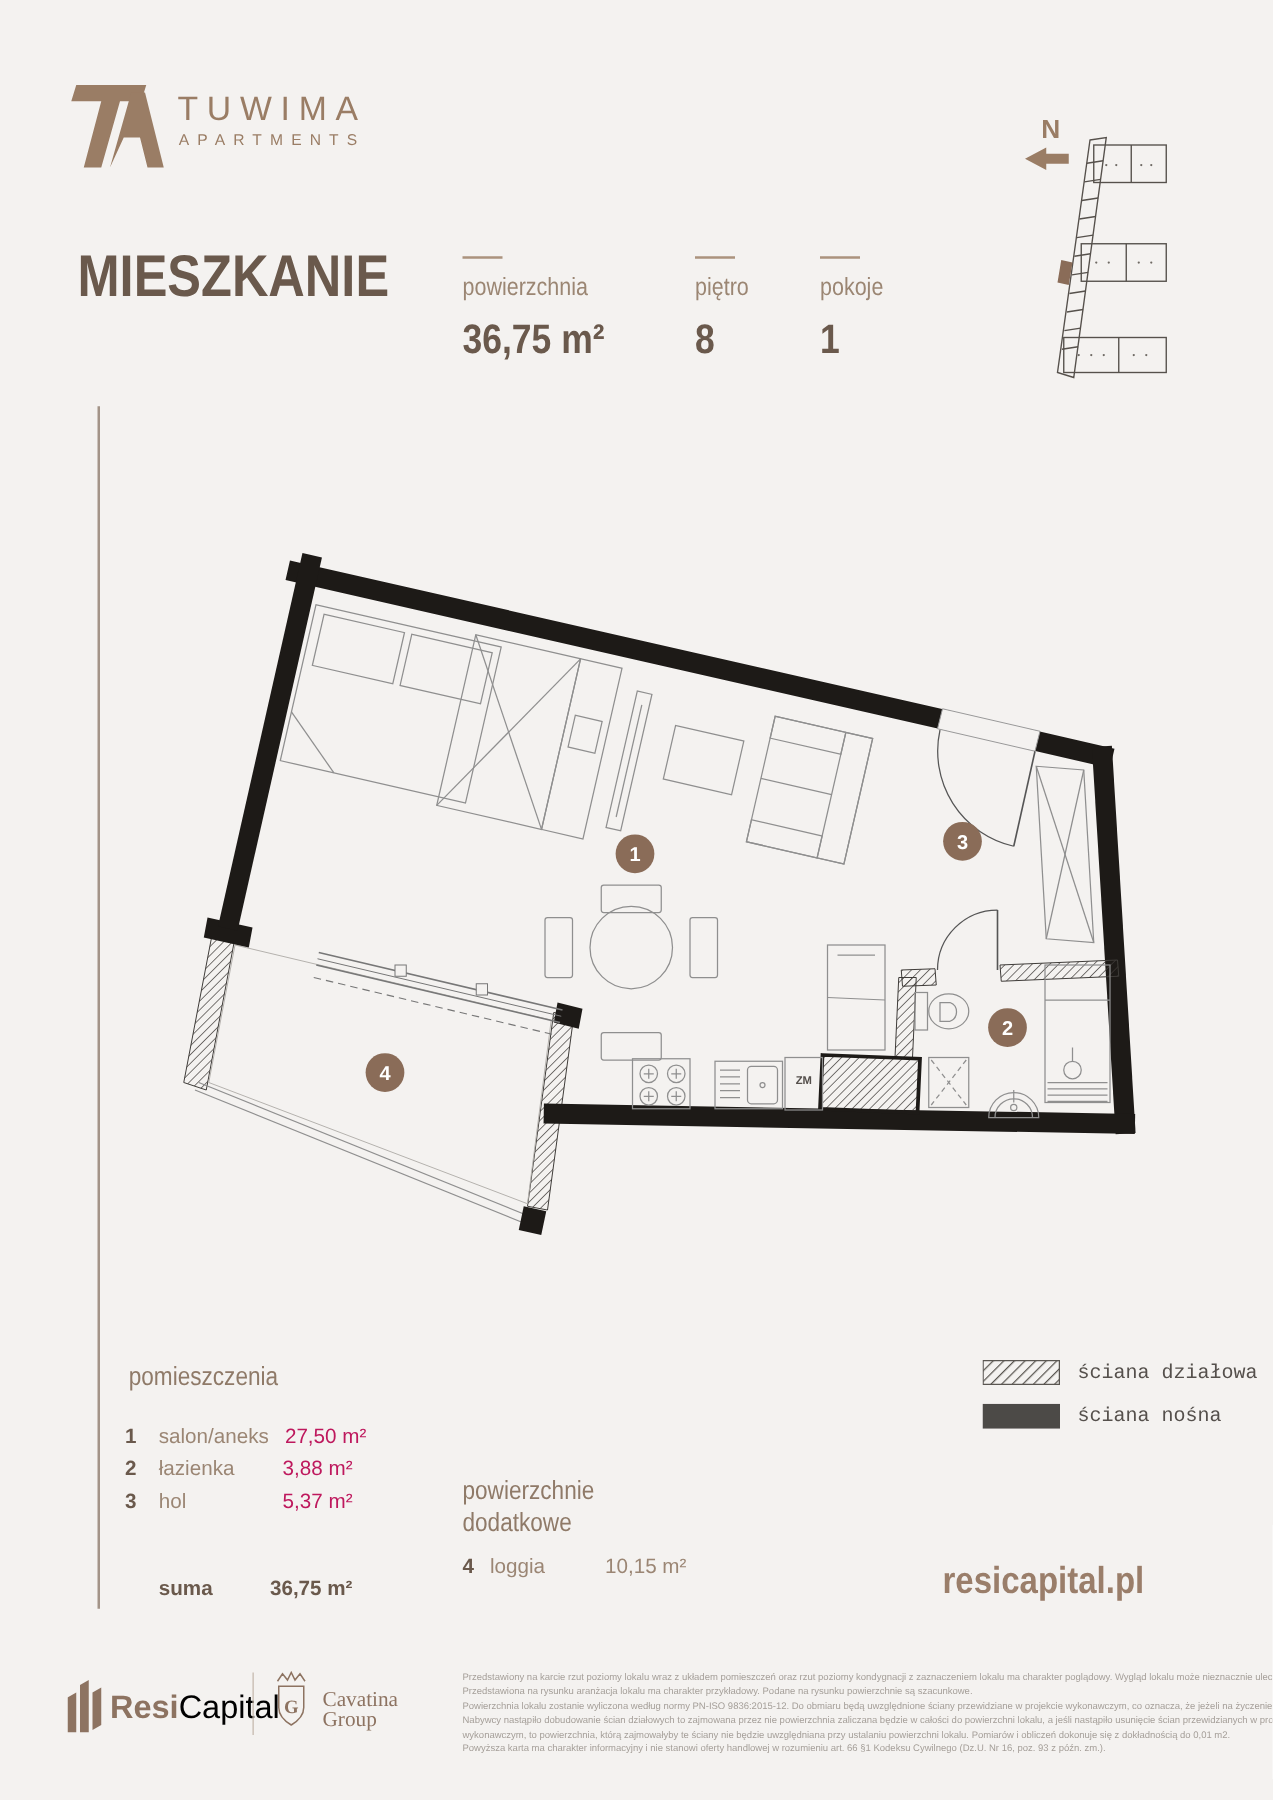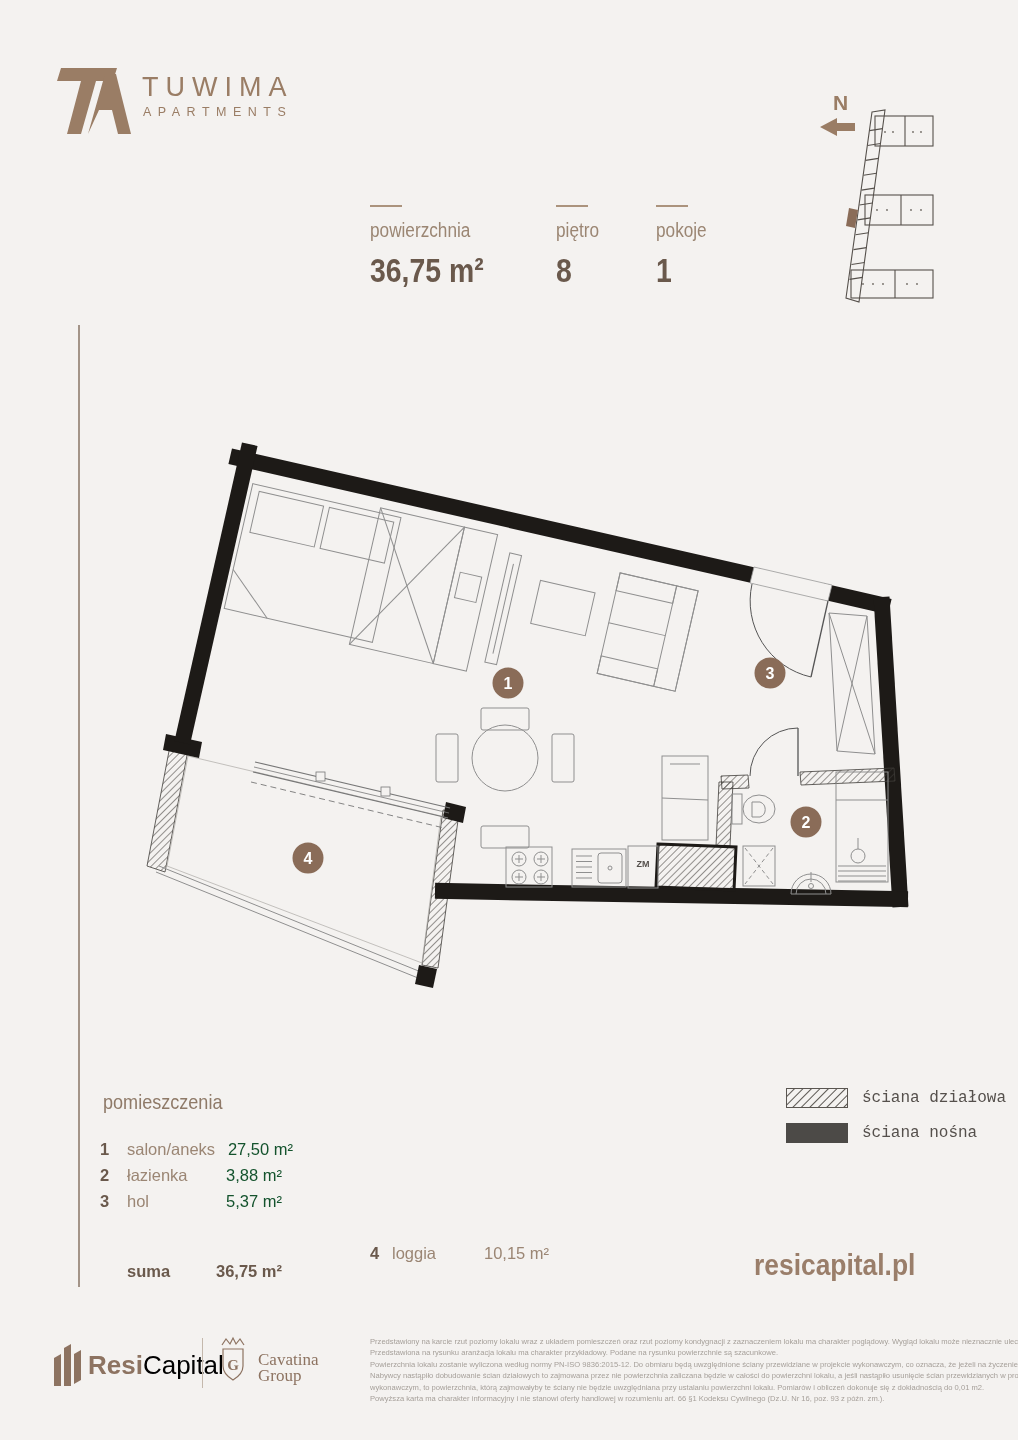--- a/index.html
+++ b/index.html
@@ -21,21 +21,21 @@
   .stat .lab{font-size:20px;color:#9b8673;margin-bottom:10px;}
   .stat .val{font-size:33px;font-weight:700;color:#6a594c;}
 
   .vrule{left:78px;top:325px;width:1.5px;height:962px;background:#a39488;}
 
   
   .tbl-head{font-size:21px;color:#8f7a68;}
   .row{display:grid;grid-template-columns:27px 1fr 78px;height:26px;align-items:center;font-size:16.5px;}
   .row .n{font-weight:700;color:#6a594c;}
   .row .nm{color:#9b8674;}
-  .row .ar{color:#14532d;text-align:right;white-space:nowrap;}
+  .row .ar{color:#be185d;text-align:right;white-space:nowrap;}
   .row.sum .nm,.row.sum .ar{font-weight:700;color:#6a594c;margin-top:28px;}
   .row2{display:grid;grid-template-columns:22px 92px auto;height:26px;align-items:center;font-size:16.5px;}
 
   .legend-row{display:flex;align-items:center;gap:14px;height:20px;margin-bottom:15px;}
   .legend-lab{font-size:16px;color:#55504c;font-family:Liberation Mono, monospace;}
 
   .site{font-size:30px;font-weight:700;color:#9a7e6a;}
 
   .resi-bold{font-size:26px;font-weight:700;color:#8d7361;}
   .resi-light{font-size:26px;font-weight:400;color:#000000;}
@@ -50,20 +50,21 @@
 
   <svg class="abs" style="left:55px;top:66px" width="80" height="70" viewBox="0 0 80 70">
     <polygon points="6,2 62,2 58,15 41,15 26,68 12,68 26,15 2,15" fill="#9a7d65"></polygon>
     <polygon points="33,68 50,8 61,8 76,68 63,68 57,44 44,44" fill="#9a7d65"></polygon>
     <rect x="46" y="48" width="9" height="9" fill="#f4f2f0"></rect>
   </svg>
   <div class="abs brand-name" style="left:142px;top:72px">TUWIMA</div>
   <div class="abs brand-sub" style="left:143px;top:105px">APARTMENTS</div>
 
   <div class="abs" style="left:62px;top:196px">
+    <div class="title1"><span class="cond">MIESZKANIE</span></div>
   </div>
 
   <div class="stat" style="left:370px">
     <div class="tick"></div>
     <div class="lab"><span class="cond">powierzchnia</span></div>
     <div class="val"><span class="cond">36,75 m²</span></div>
   </div>
   <div class="stat" style="left:556px">
     <div class="tick"></div>
     <div class="lab"><span class="cond">piętro</span></div>
@@ -279,20 +280,23 @@
       <span class="nm">hol</span>
       <span class="ar">5,37 m²</span>
     </div>
     <div class="row sum" style="margin-top:20px">
       <span class="n"></span>
       <span class="nm">suma</span>
       <span class="ar">36,75 m²</span>
     </div>
   </div>
 
+  <div class="abs tbl-head" style="left:370px;top:1180px;width:150px;line-height:26px">
+    <span class="cond" style="width:150px">powierzchnie dodatkowe</span>
+  </div>
   <div class="abs" style="left:370px;top:1240px;width:240px">
     <div class="row2">
       <span class="n" style="font-weight:700;color:#6a594c">4</span>
       <span class="nm" style="color:#9b8674">loggia</span>
       <span class="nm" style="color:#9b8674">10,15 m²</span>
     </div>
   </div>
 
   <div class="abs" style="left:786px;top:1088px">
     <div class="legend-row">

